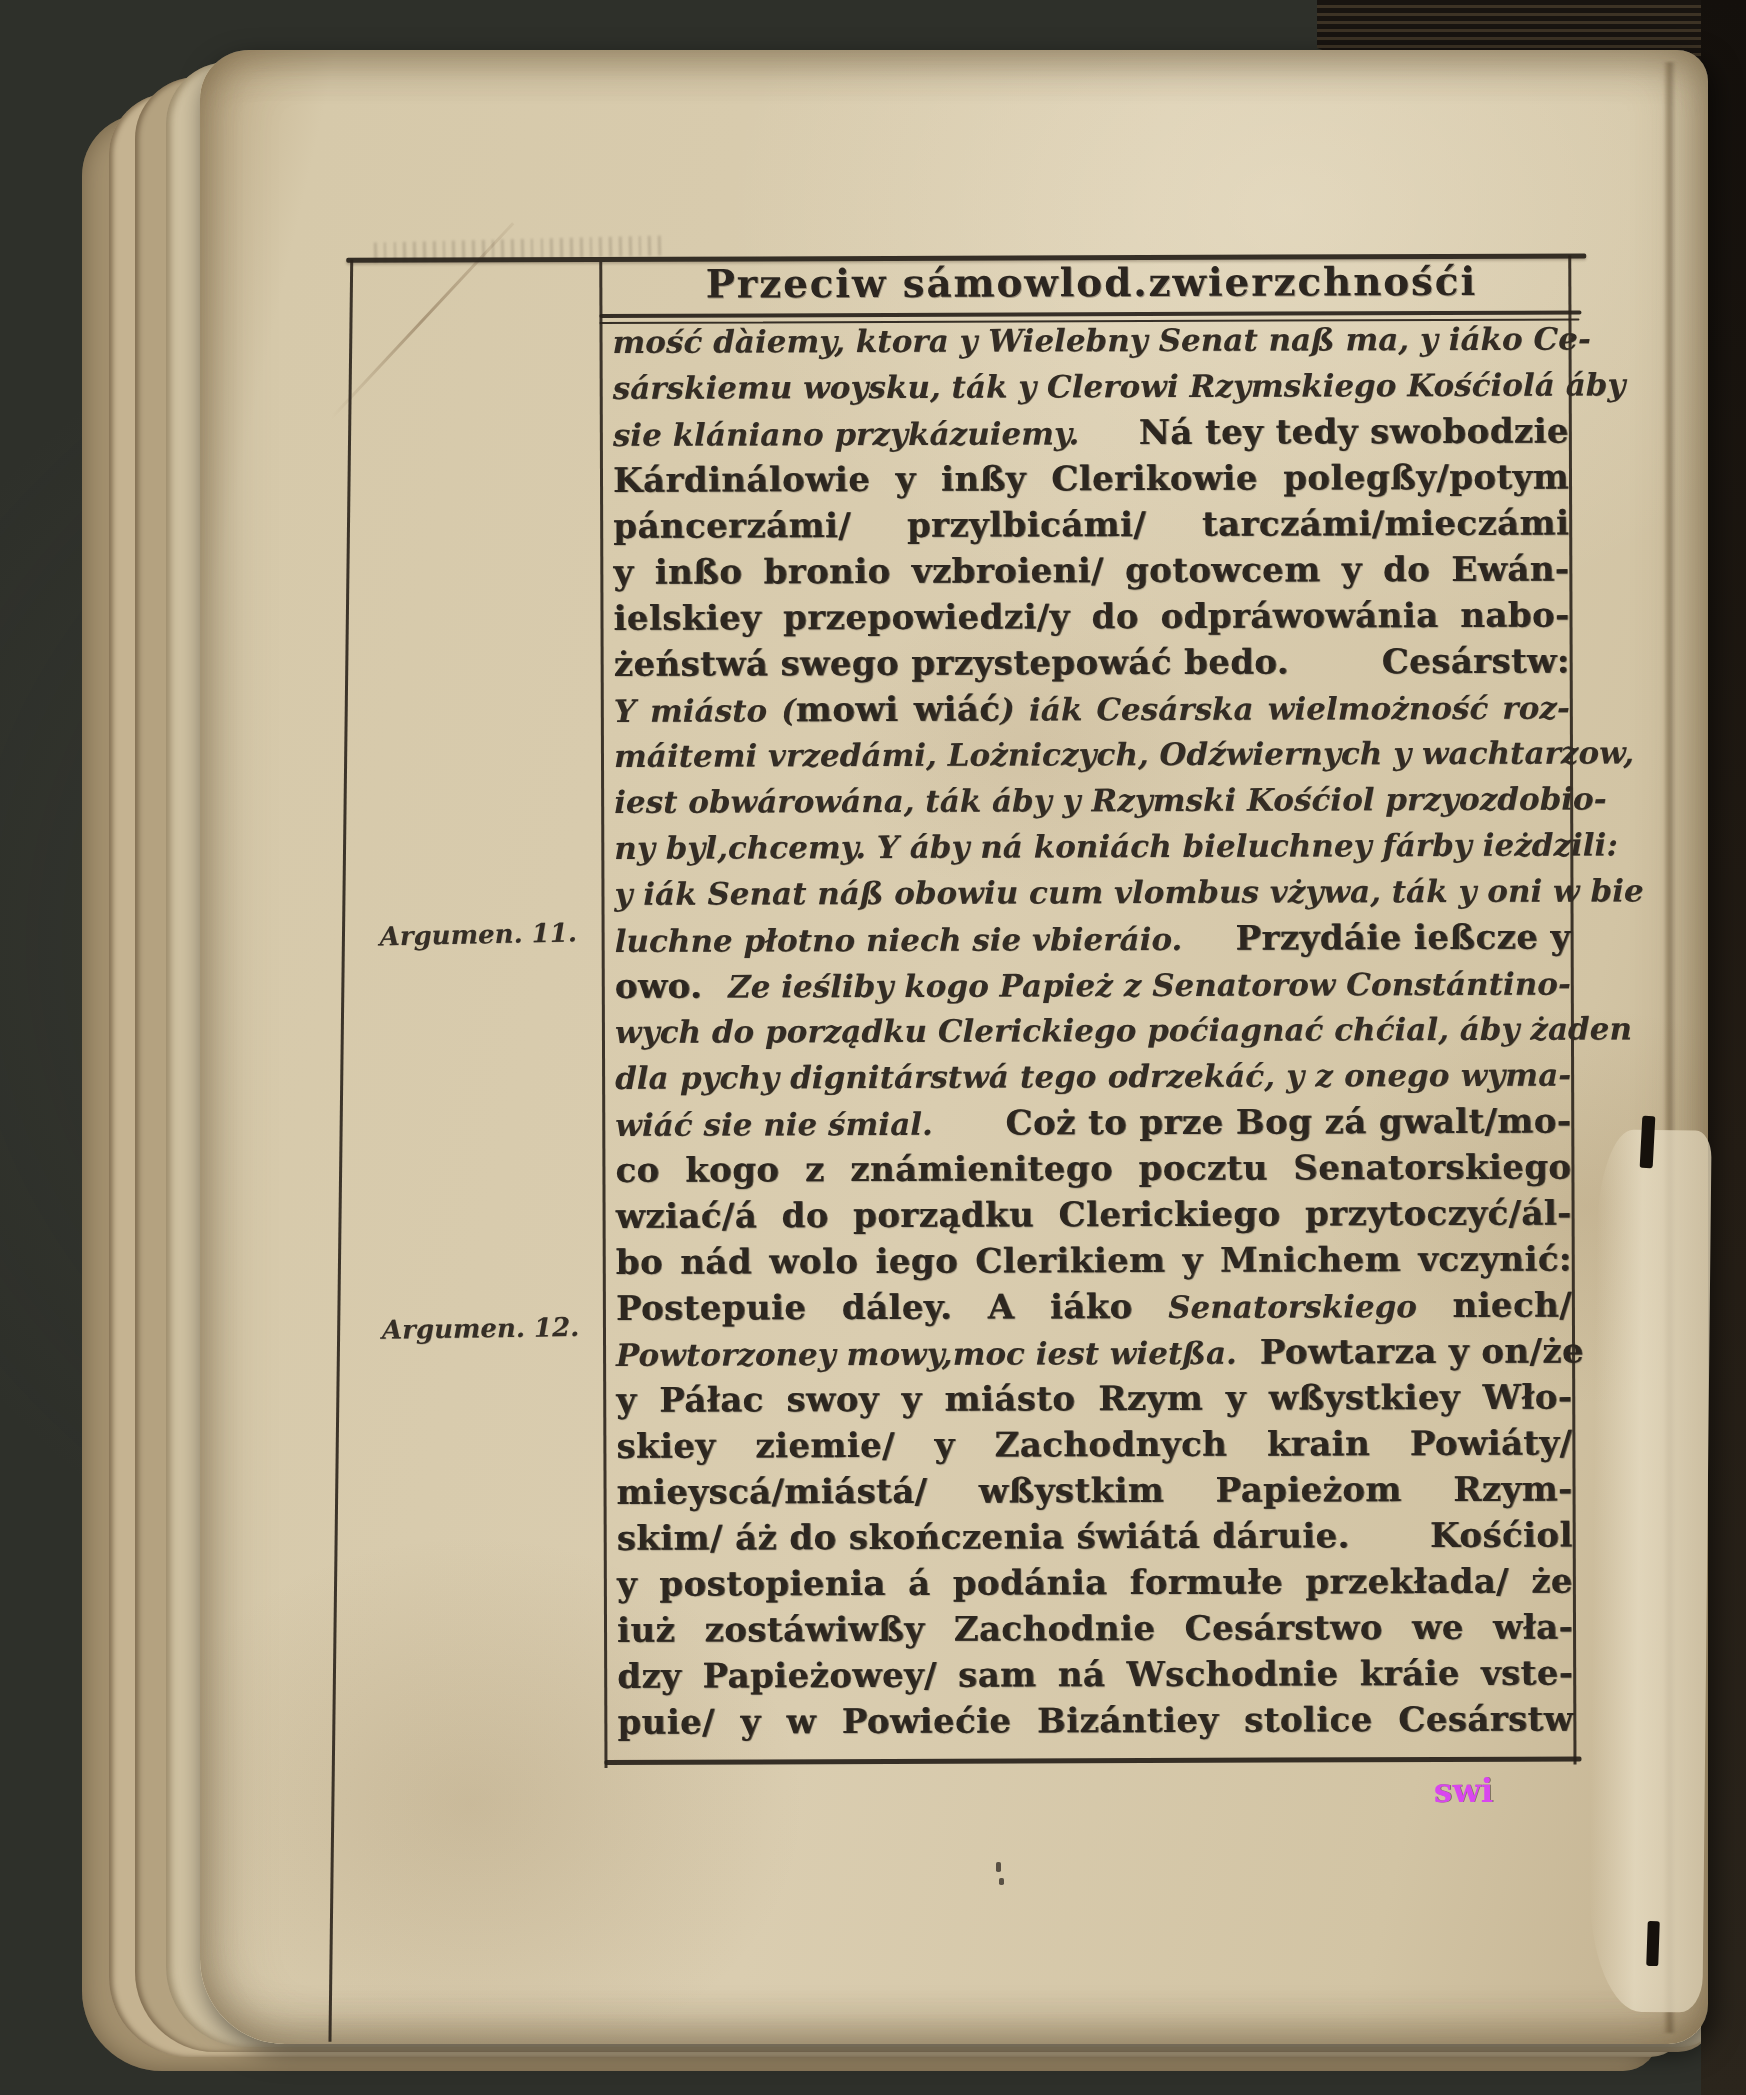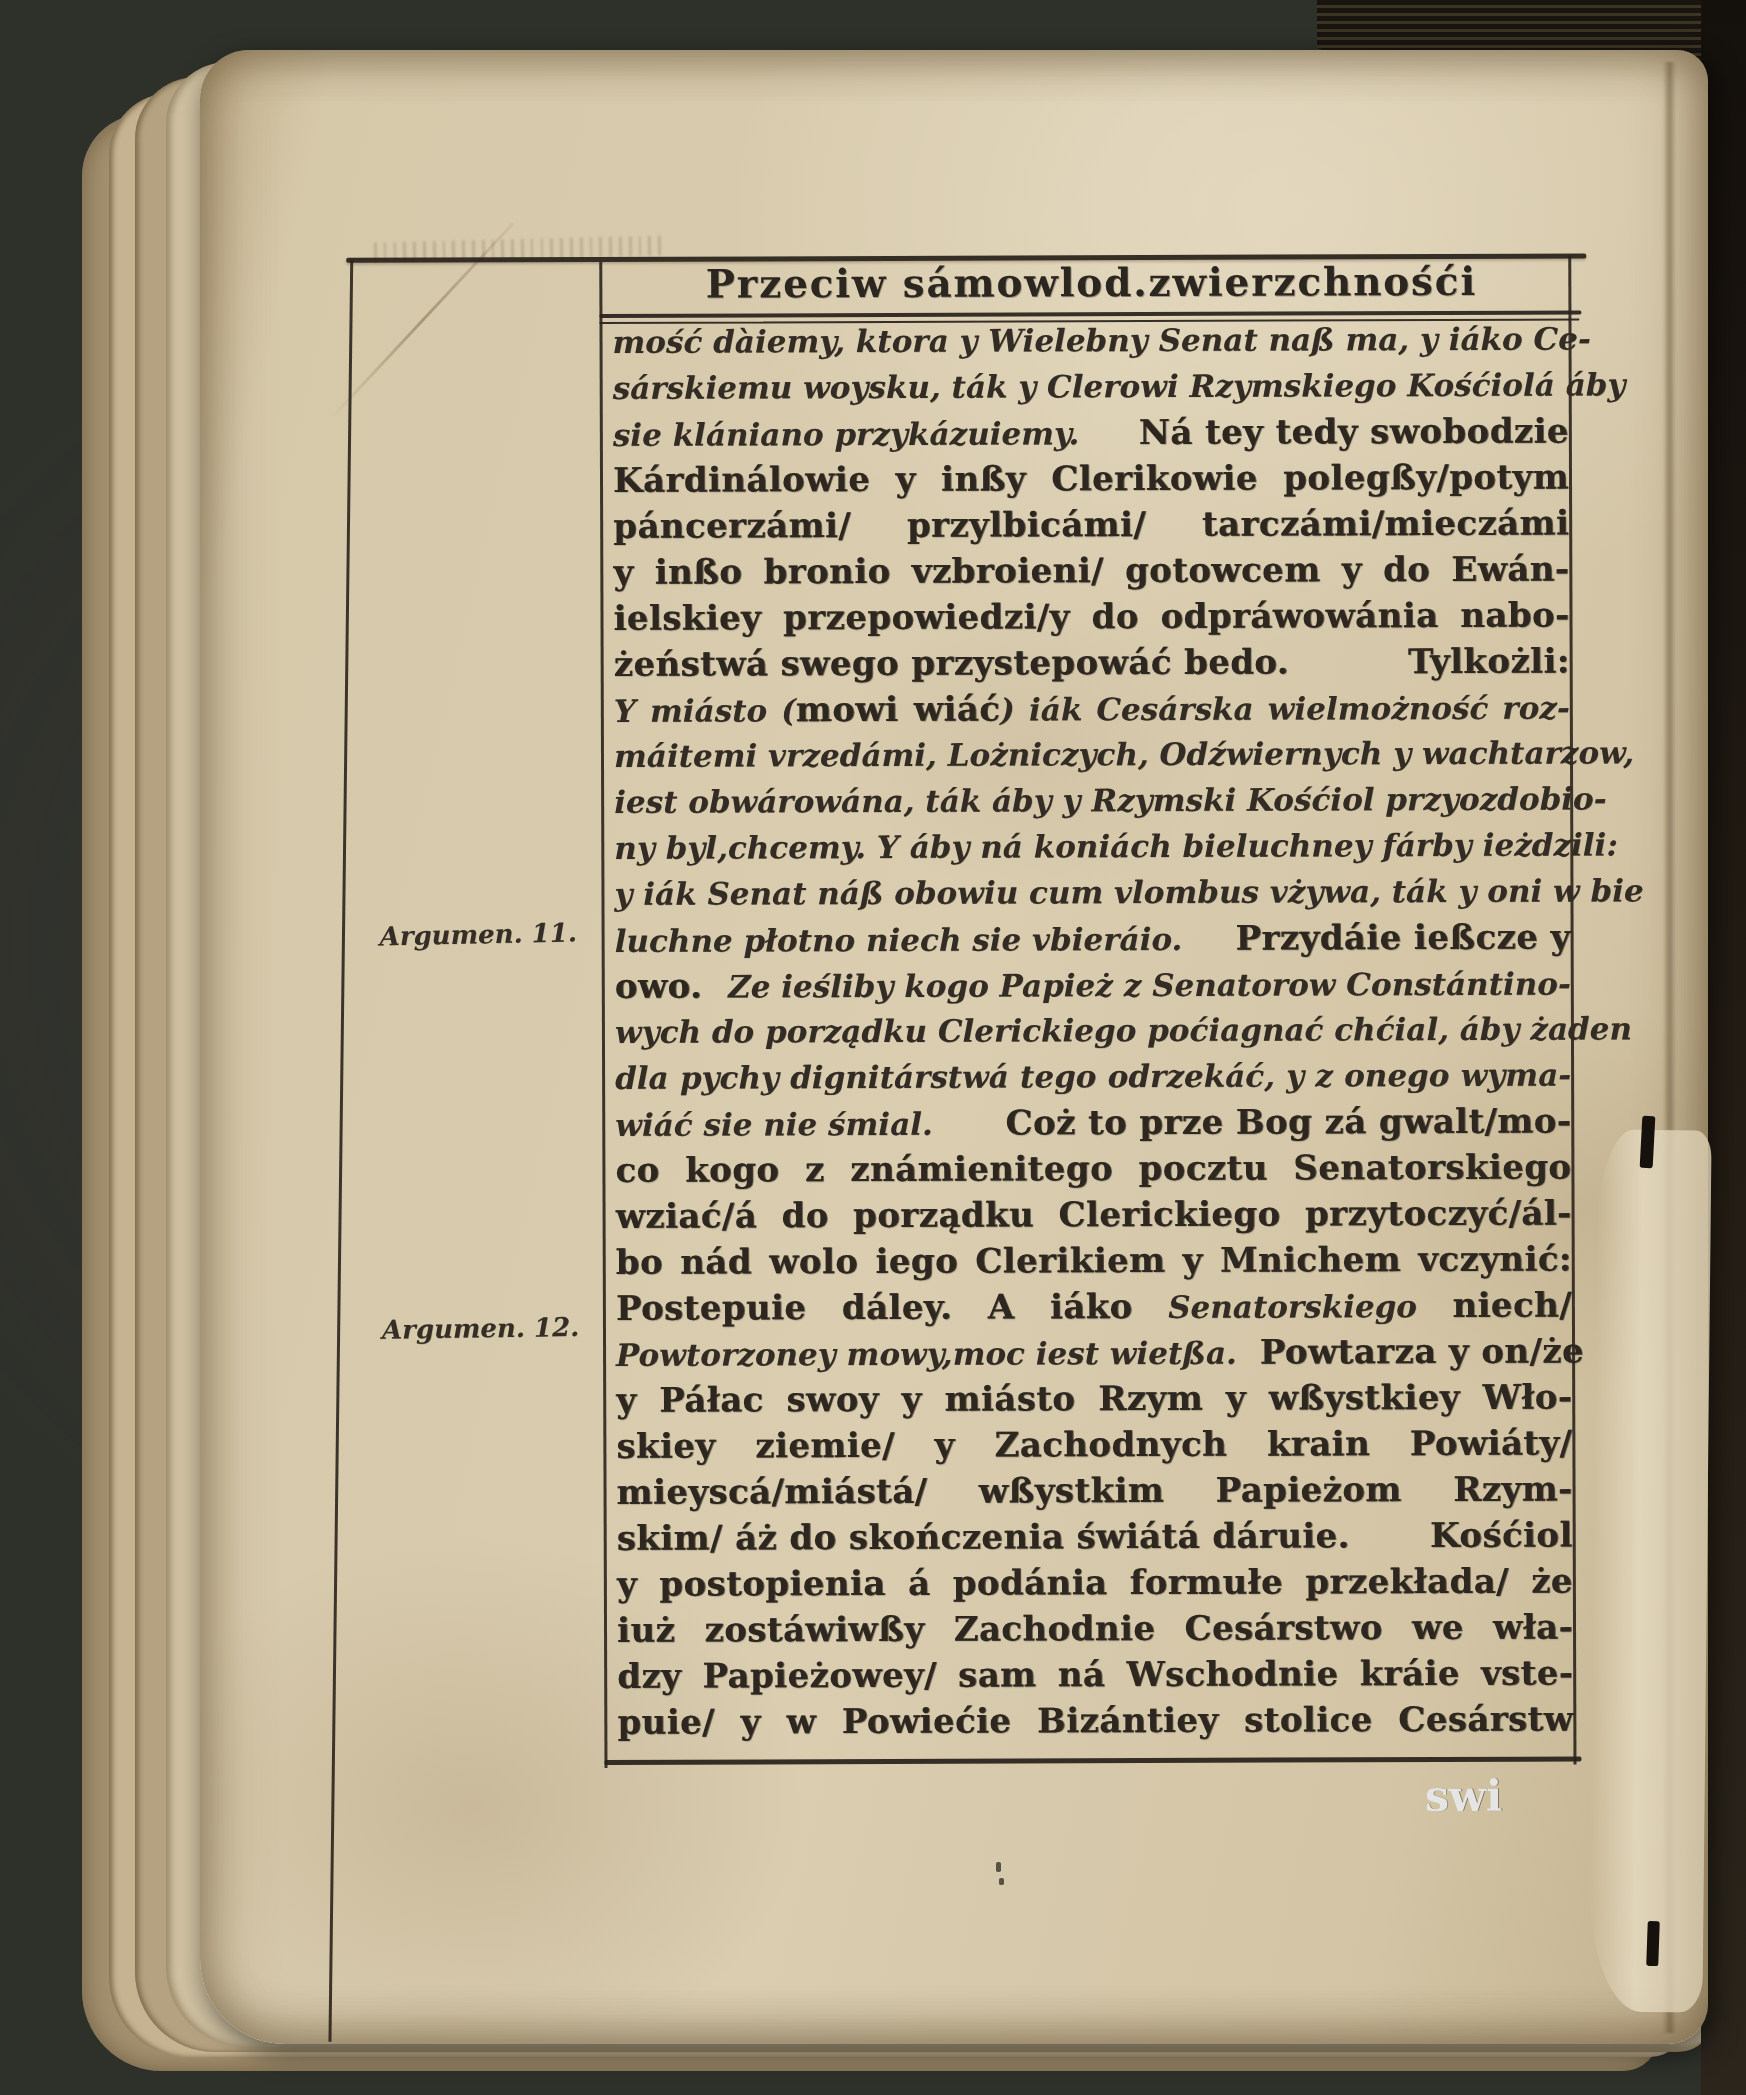--- a/index.html
+++ b/index.html
@@ -105,21 +105,21 @@
     text-shadow:0.4px 0.4px 0 rgba(50,42,33,.35);white-space:pre;
   }
   .margin-note{
     position:absolute;font-style:italic;font-weight:600;font-size:26px;color:#352e26;
     font-family:"DejaVu Serif", serif;text-shadow:0.4px 0.4px 0 rgba(50,42,33,.3);white-space:nowrap;
   }
   .mn-1{left:380px;top:918px;transform:rotate(-1deg);}
   .mn-2{left:381px;top:1312px;transform:rotate(-.6deg);}
   .catchword{
     position:absolute;left:1354px;top:1773px;width:214px;text-align:center;
-    font-weight:700;font-size:43px;color:#e5e5e5;font-family:"DejaVu Serif", serif;
+    font-weight:700;font-size:33px;color:#d946ef;font-family:"DejaVu Serif", serif;
     text-shadow:0.9px 0 0 rgba(45,38,30,.5);
   }
 </style>
 </head>
 <body>
 
 <div class="stack s4"></div>
 <div class="stack s3"></div>
 <div class="stack s2"></div>
 <div class="stack s1"></div>
@@ -157,21 +157,21 @@
         <span class="gap"></span>
         <span class="s-bl">Ná tey tedy swobodzie</span>
       </div>
       <div class="line"><span class="s-bl">Kárdinálowie y inßy Clerikowie polegßy/potym</span></div>
       <div class="line"><span class="s-bl">páncerzámi/ przylbicámi/ tarczámi/mieczámi</span></div>
       <div class="line"><span class="s-bl">y inßo bronio vzbroieni/ gotowcem y do Ewán-</span></div>
       <div class="line"><span class="s-bl">ielskiey przepowiedzi/y do odpráwowánia nabo-</span></div>
       <div class="line flex">
         <span class="s-bl">żeństwá swego przystepowáć bedo.</span>
         <span class="gap"></span>
-        <span class="s-bl">Tylkożli:</span>
+        <span class="s-bl">Cesárstw:</span>
       </div>
       <div class="line"><span class="s-it">Y miásto (</span><span class="s-bl">mowi wiáć</span><span class="s-it">) iák Cesárska wielmożność roz-</span></div>
       <div class="line"><span class="s-it">máitemi vrzedámi, Lożniczych, Odźwiernych y wachtarzow,</span></div>
       <div class="line"><span class="s-it">iest obwárowána, ták áby y Rzymski Kośćiol przyozdobio-</span></div>
       <div class="line"><span class="s-it">ny byl,chcemy. Y áby ná koniách bieluchney fárby ieżdzili:</span></div>
       <div class="line"><span class="s-it">y iák Senat náß obowiu cum vlombus vżywa, ták y oni w bie</span></div>
       <div class="line flex">
         <span class="s-it">luchne płotno niech sie vbieráio.</span>
         <span class="gap"></span>
         <span class="s-bl">Przydáie ießcze y</span>

